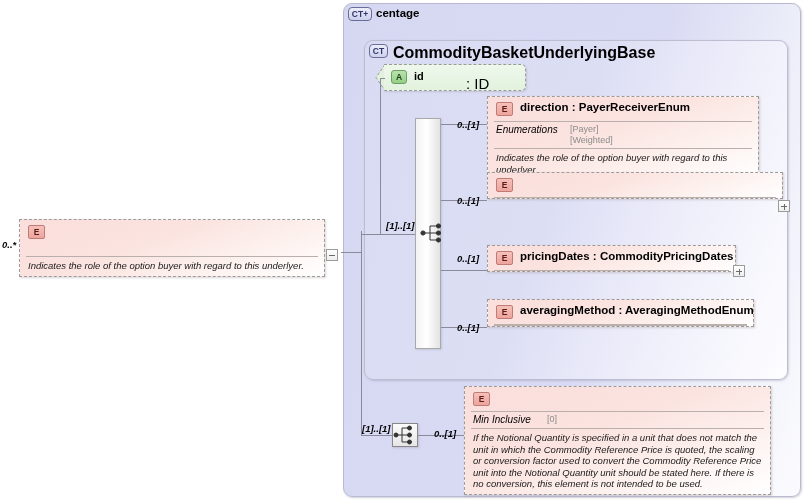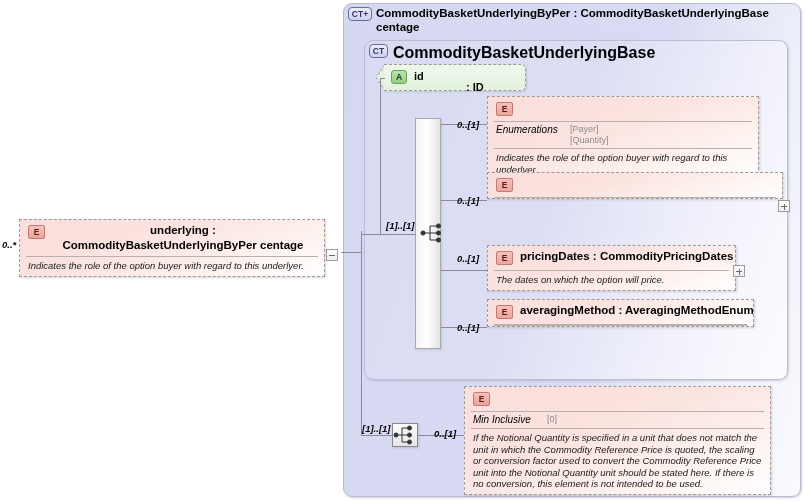--- a/index.html
+++ b/index.html
@@ -53,21 +53,21 @@
     left:375px;top:64px;width:10px;height:27px;
   }
   .a-badge{
     left:391px;top:70px;width:16px;height:14px;
     background:linear-gradient(#b9e3ab,#93cf86);
     border:1px solid #6f9e64;border-radius:3px;
     font-size:8.5px;font-weight:bold;line-height:12px;text-align:center;color:#20401b;
     box-sizing:border-box;
   }
   #attr-name{left:414px;top:70px;font-size:11px;font-weight:bold;text-align:center;}
-  #attr-type{left:466px;top:81px;font-size:11px;font-weight:bold;}
+  #attr-type{left:466px;top:75px;font-size:15px;font-weight:normal;}
 
   
   #seq-bar{
     left:415px;top:118px;width:26px;height:231px;
     background:linear-gradient(90deg,#f3f3f3,#ffffff 45%,#e3e3e3);
     border:1px solid #a9a9a9;box-sizing:border-box;
     box-shadow:1px 1px 2px rgba(140,140,150,.3);
   }
   .seq-icon{
     width:26px;height:24px;
@@ -147,21 +147,20 @@
 </style>
 </head>
 <body>
 
 <div class="abs" id="outer-panel"></div>
 
 <div class="abs ct-badge" id="outer-badge">
   <span>CT</span><span>+</span>
 </div>
 <div class="abs" id="outer-title">
-  <div>CommodityBasketUnderlyingByPer : CommodityBasketUnderlyingBase</div>
   <div>centage</div>
 </div>
 
 <div class="abs" id="inner-panel"></div>
 <div class="abs ct-badge" id="inner-badge">CT</div>
 <div class="abs" id="inner-title">CommodityBasketUnderlyingBase</div>
 
 <svg class="abs" id="attr-point" width="11" height="27">
   <polygon points="10,0.5 1,13.5 10,26.5" fill="#e2f2de" stroke="#9a9a9a" stroke-width="1" stroke-dasharray="3,2"></polygon>
 </svg>
@@ -218,38 +217,35 @@
   </svg>
 </div>
 
 <div class="card" style="left:386px;top:220px;">[1]..[1]</div>
 <div class="card" style="left:362px;top:423px;">[1]..[1]</div>
 
 <div class="card" style="left:2px;top:239px;">0..*</div>
 <div class="abs el-box" id="el-underlying">
   <div class="el-head" style="height:36px;">
     <span class="e-badge">E</span>
-    <span class="el-title" style="top:3px;width:262px;white-space:normal;text-align:center;line-height:15px;">
-      <span>underlying : CommodityBasketUnderlyingByPer</span>
-      <span>centage</span>
-    </span>
   </div>
   <div class="el-sep"></div>
   <div class="el-doc">Indicates the role of the option buyer with regard to this underlyer.</div>
 </div>
 <div class="toggle" style="left:326px;top:249px;"></div>
 
 <div class="card" style="left:457px;top:119px;">0..[1]</div>
 <div class="abs el-box" id="el-direction">
   <div class="el-head">
     <span class="e-badge">E</span>
+    <span class="el-title">direction : PayerReceiverEnum</span>
   </div>
   <div class="el-sep"></div>
   <div class="el-row">
-    <span class="facet-name">Enumerations</span><span class="facet-vals"><span>[Payer]</span><br><span>[Quantity]</span></span>
+    <span class="facet-name">Enumerations</span><span class="facet-vals"><span>[Payer]</span><br><span>[Weighted]</span></span>
   </div>
   <div class="el-sep"></div>
   <div class="el-doc">Indicates the role of the option buyer with regard to this underlyer.</div>
 </div>
 
 <div class="card" style="left:457px;top:195px;">0..[1]</div>
 <div class="abs el-box" id="el-commodity">
   <div class="el-head">
     <span class="e-badge">E</span>
   </div>
@@ -257,21 +253,20 @@
 </div>
 <div class="toggle plus" style="left:778px;top:200px;"></div>
 
 <div class="card" style="left:457px;top:253px;">0..[1]</div>
 <div class="abs el-box" id="el-pricingdates">
   <div class="el-head">
     <span class="e-badge">E</span>
     <span class="el-title">pricingDates : CommodityPricingDates</span>
   </div>
   <div class="el-sep"></div>
-  <div class="el-doc">The dates on which the option will price.</div>
 </div>
 <div class="toggle plus" style="left:733px;top:265px;"></div>
 
 <div class="card" style="left:457px;top:322px;">0..[1]</div>
 <div class="abs el-box" id="el-averaging">
   <div class="el-head">
     <span class="e-badge">E</span>
     <span class="el-title">averagingMethod : AveragingMethodEnum</span>
   </div>
   <div class="el-sep"></div>

